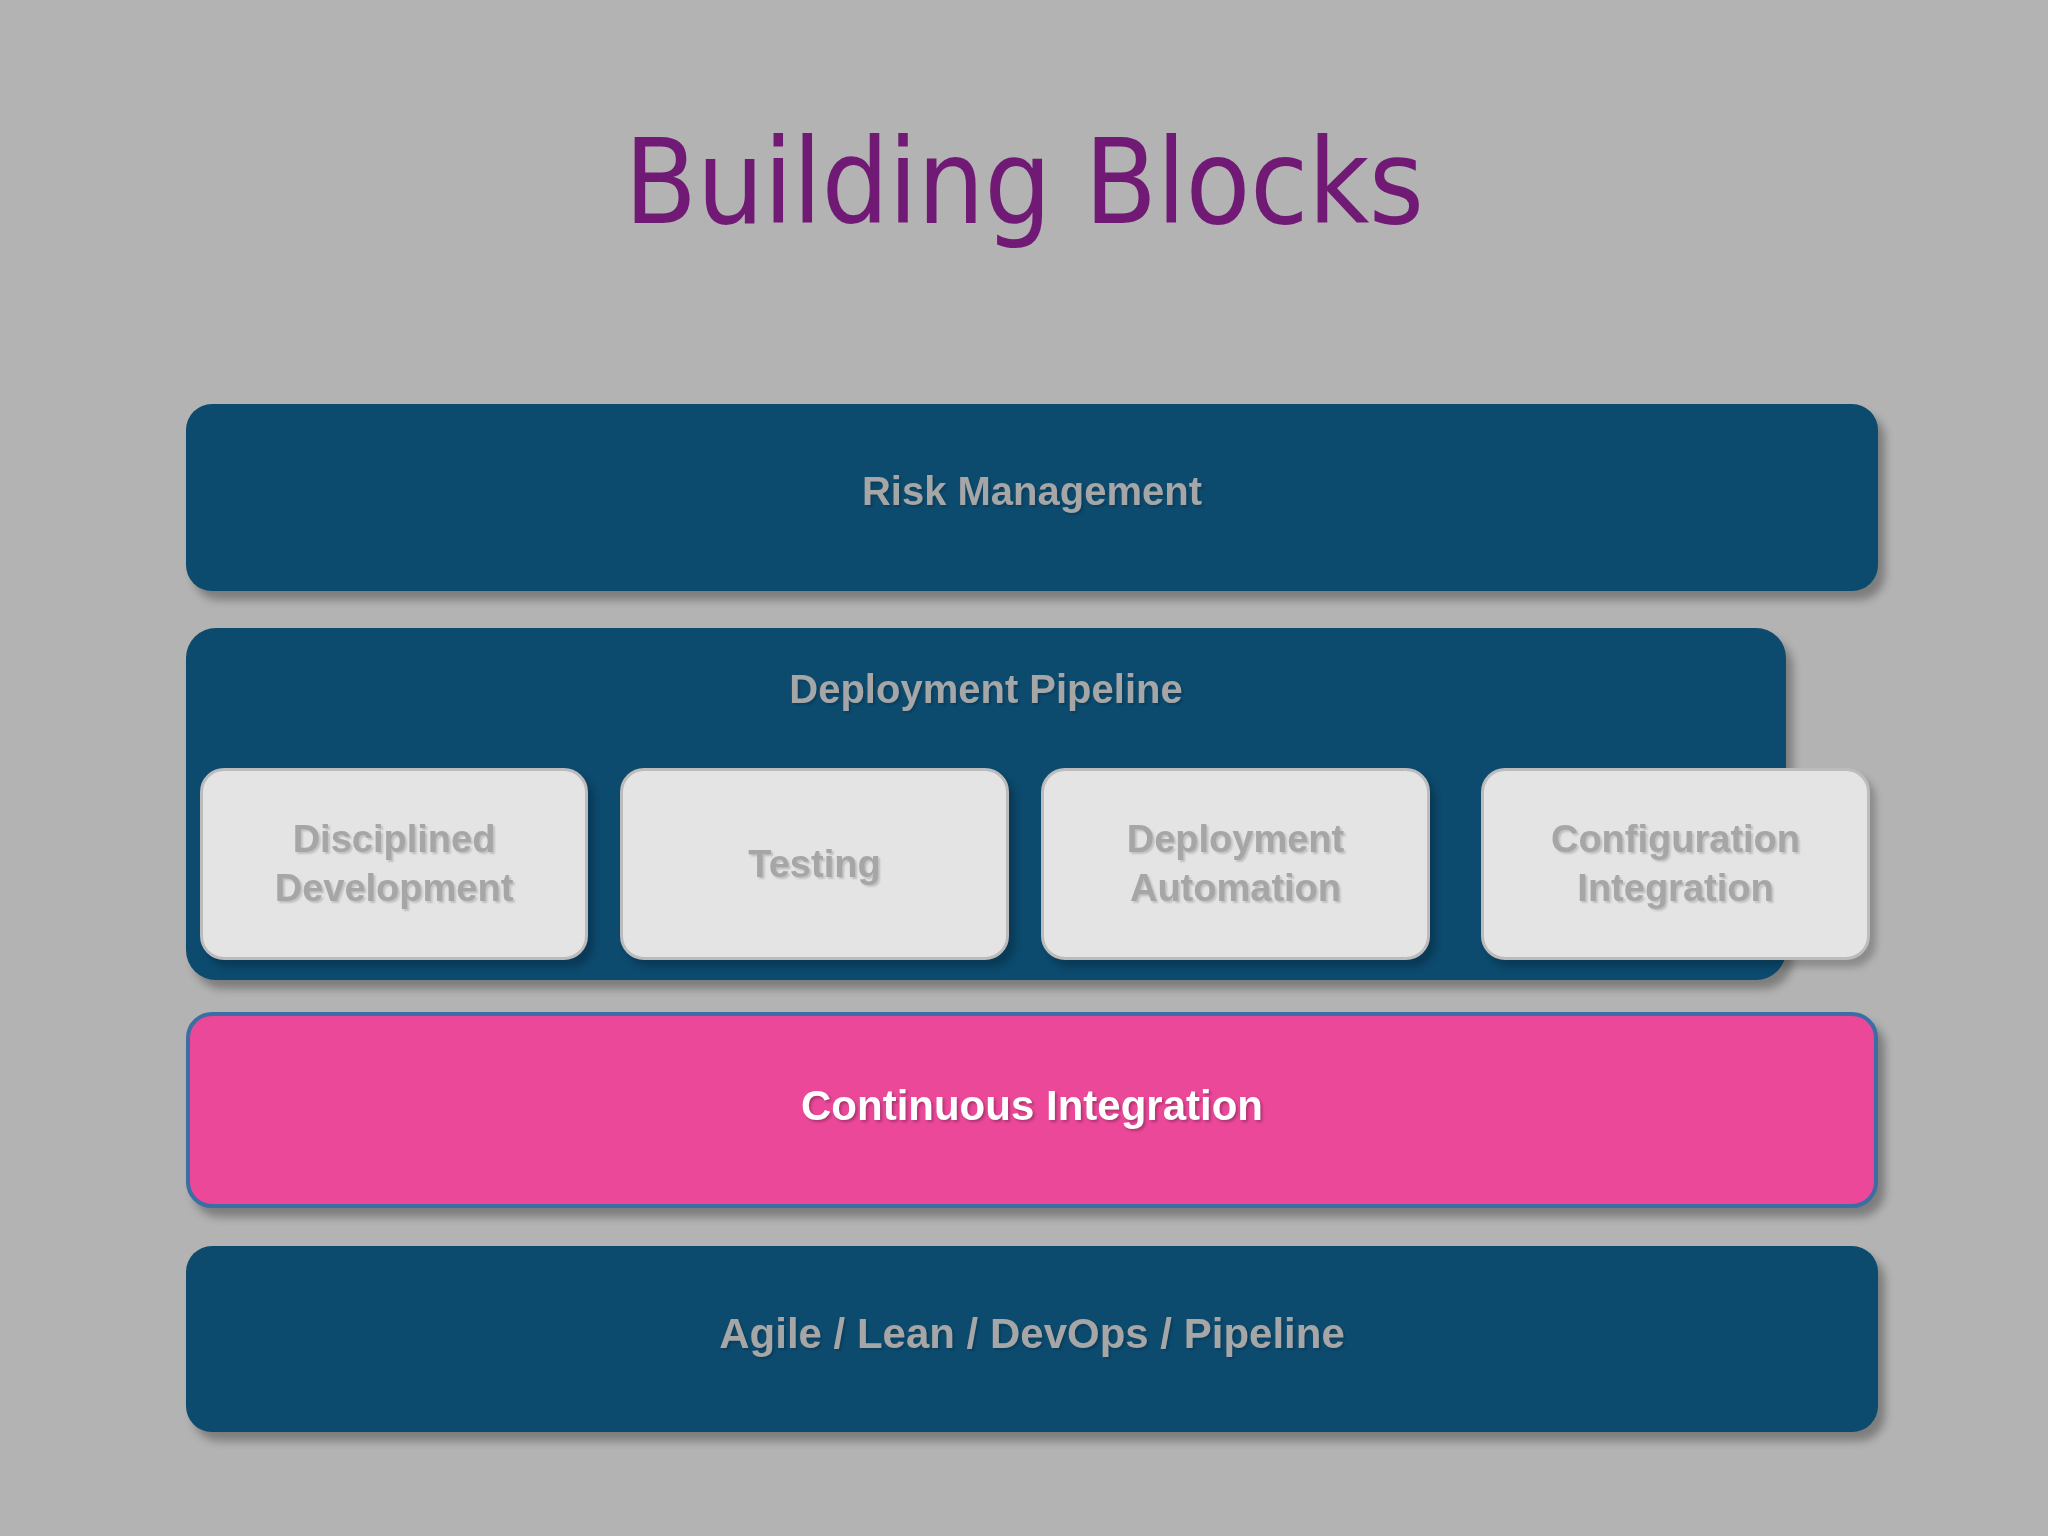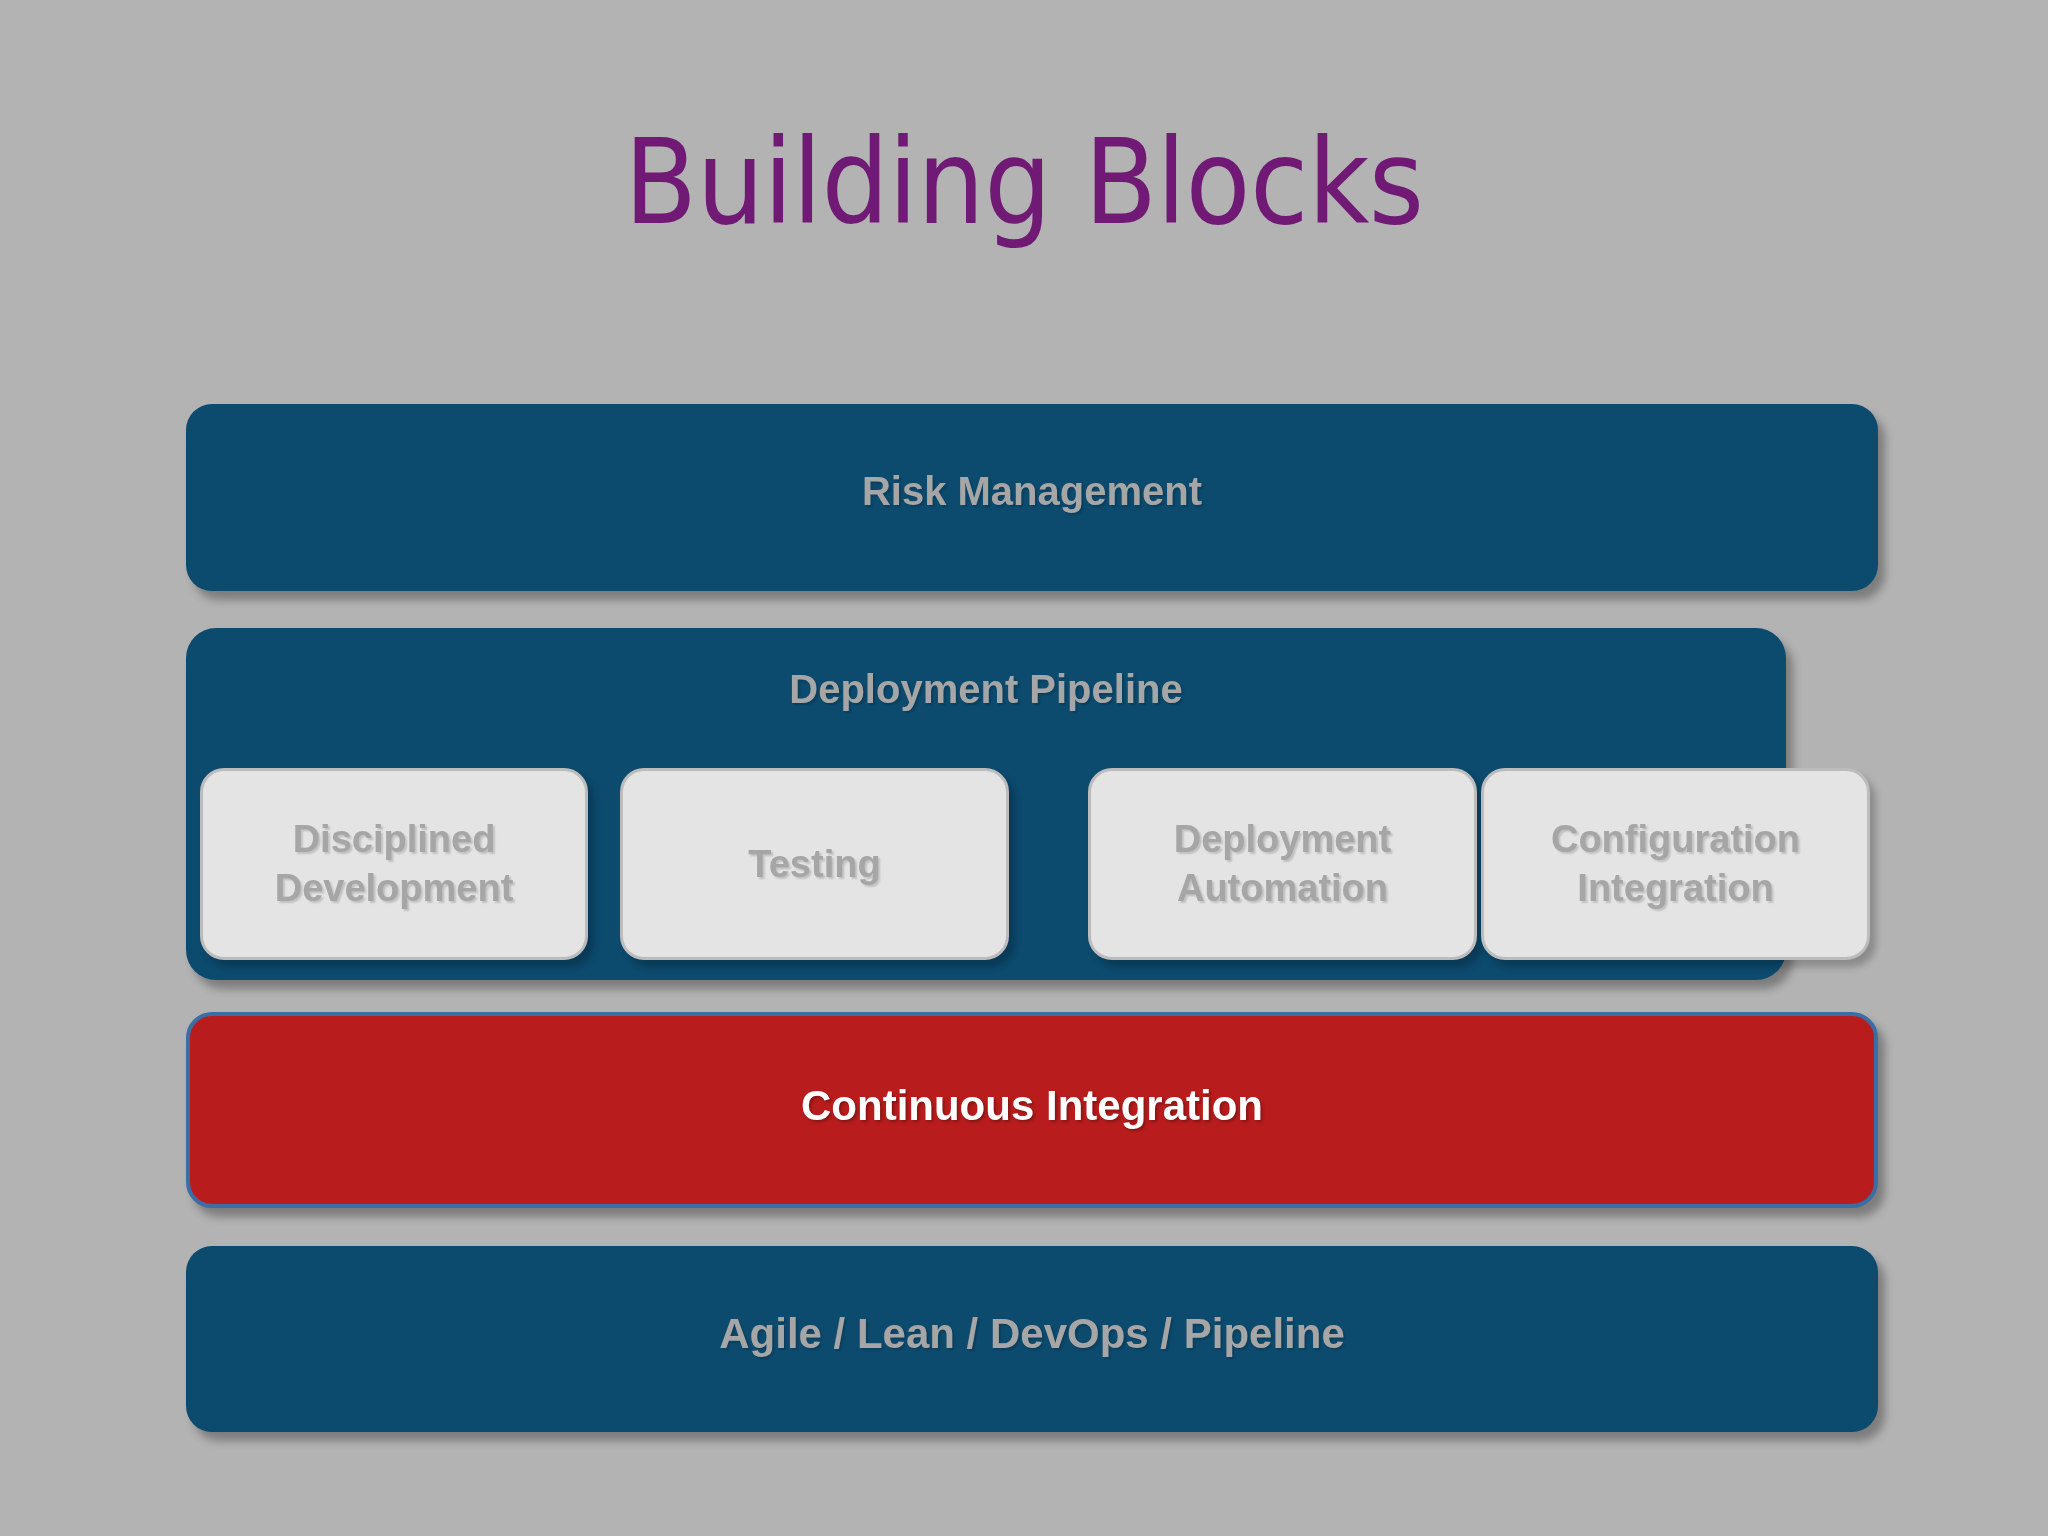--- a/index.html
+++ b/index.html
@@ -103,30 +103,30 @@
     font-weight: bold;
     font-size: 38px;
     line-height: 1.28;
     color: #a6a6a6;
     text-shadow: 2px 2px 2px rgba(0, 0, 0, 0.16);
     padding: 0 10px;
   }
 
   #sub-disciplined-development { left: 14px;   width: 388px; }
   #sub-testing                 { left: 434px;  width: 389px; }
-  #sub-deployment-automation   { left: 902px;  width: 389px; }
+  #sub-deployment-automation   { left: 855px;  width: 389px; }
   #sub-configuration-management{ left: 1295px; width: 389px; }
 
   
   #continuous-integration {
     left: 186px;
     top: 1012px;
     width: 1692px;
     height: 196px;
-    background: #b91c1c;
+    background: #ec4899;
     border: 4px solid #3a6ea5;
     border-radius: 26px;
     box-shadow: 7px 9px 9px rgba(0, 0, 0, 0.30);
   }
   #continuous-integration .block-label {
     top: 65px;
     font-size: 42px;
     color: #ffffff;
     text-shadow: 2px 2px 3px rgba(0, 0, 0, 0.28);
   }

